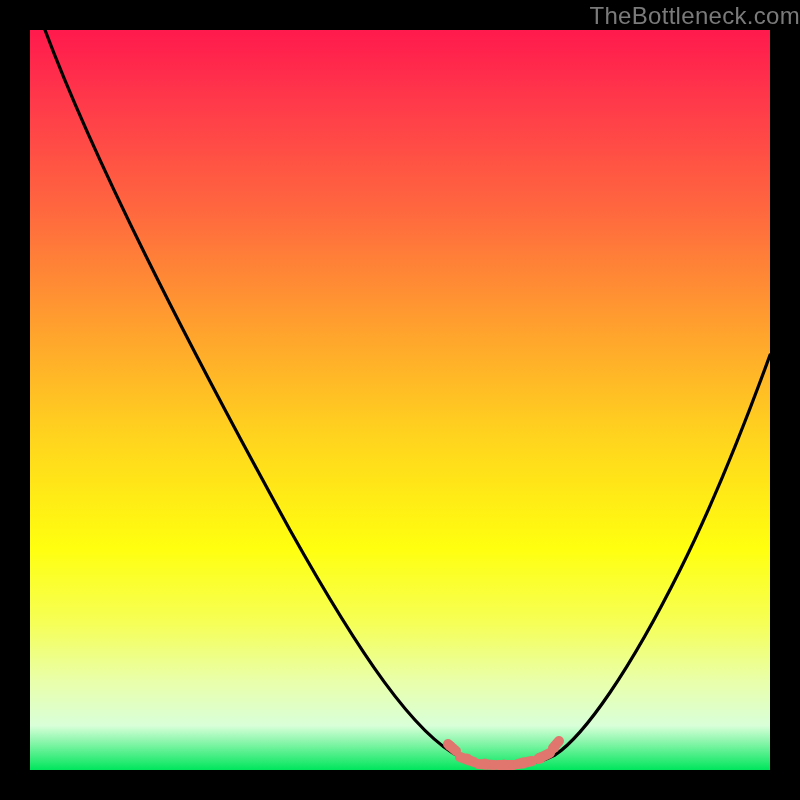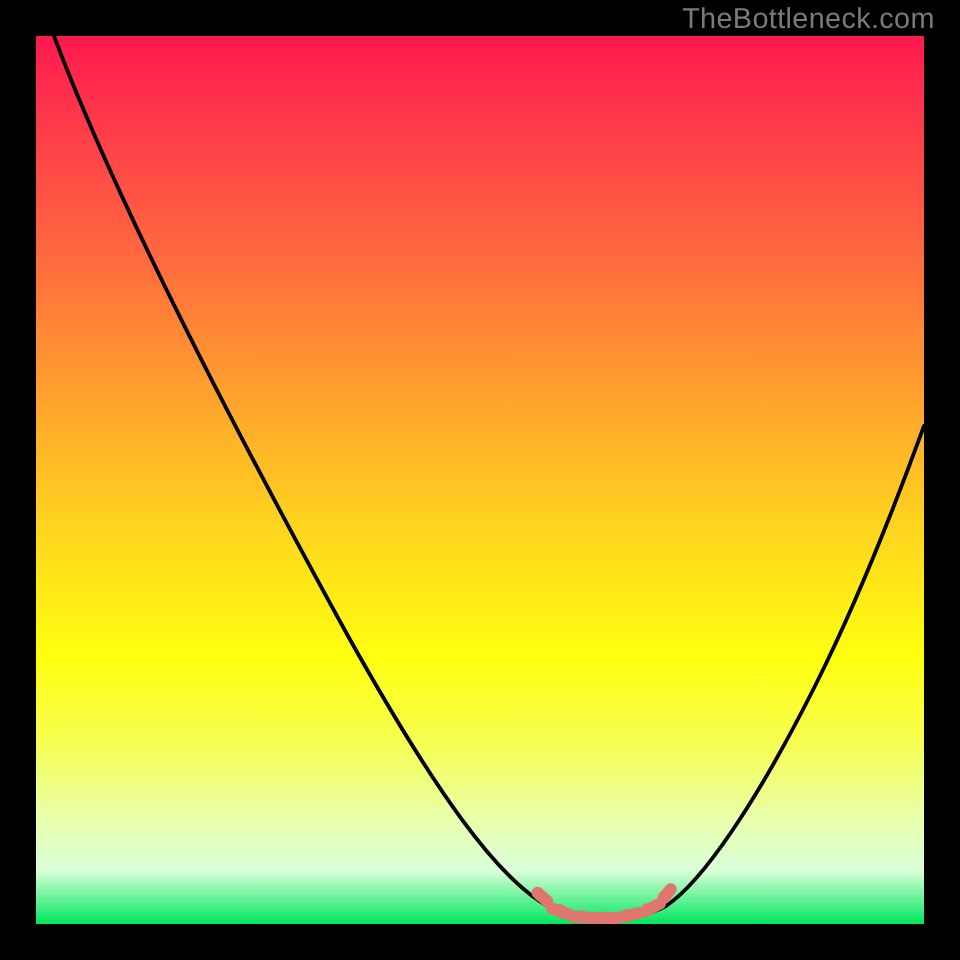--- a/index.html
+++ b/index.html
@@ -43,21 +43,21 @@
   }
   .curve-svg {
     position: absolute;
     inset: 0;
     width: 100%;
     height: 100%;
   }
   .watermark {
     position: absolute;
     top: 2px;
-    right: 21px;
+    right: 0;
     color: #7a7a7a;
     font-size: 24px;
     font-weight: 500;
     letter-spacing: 0.3px;
     user-select: none;
   }
 </style>
 </head>
 <body>
 

